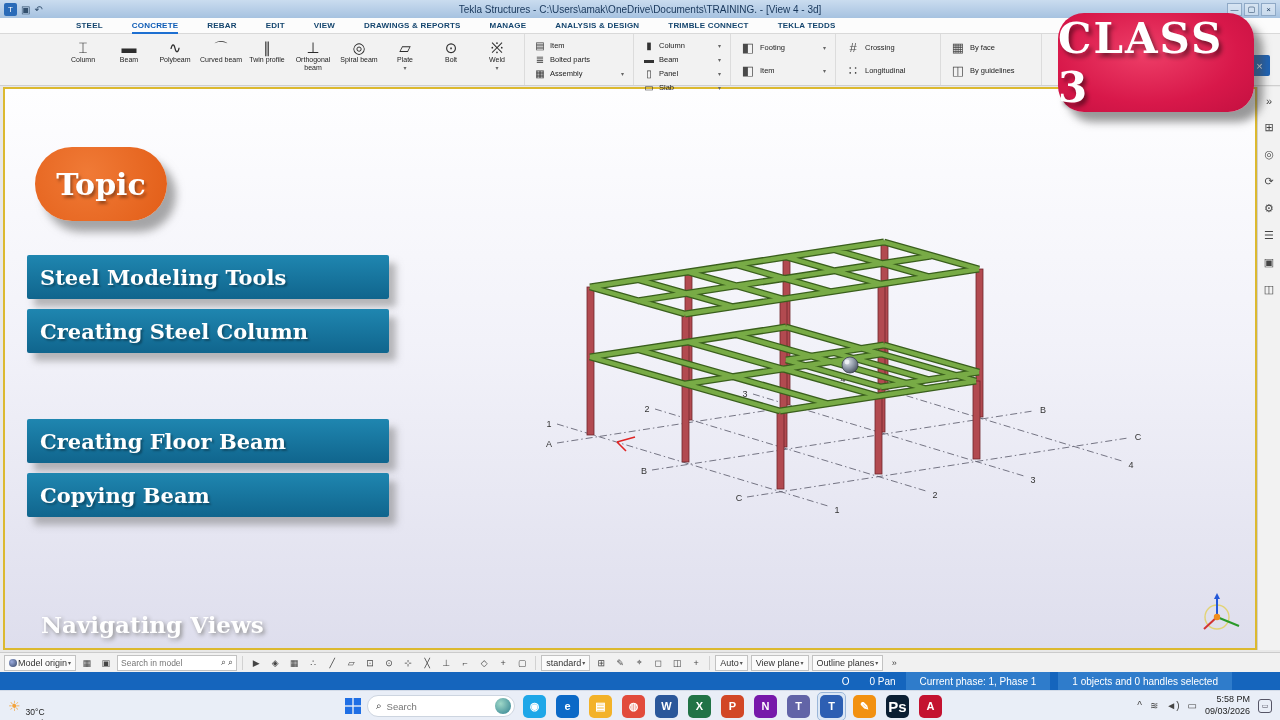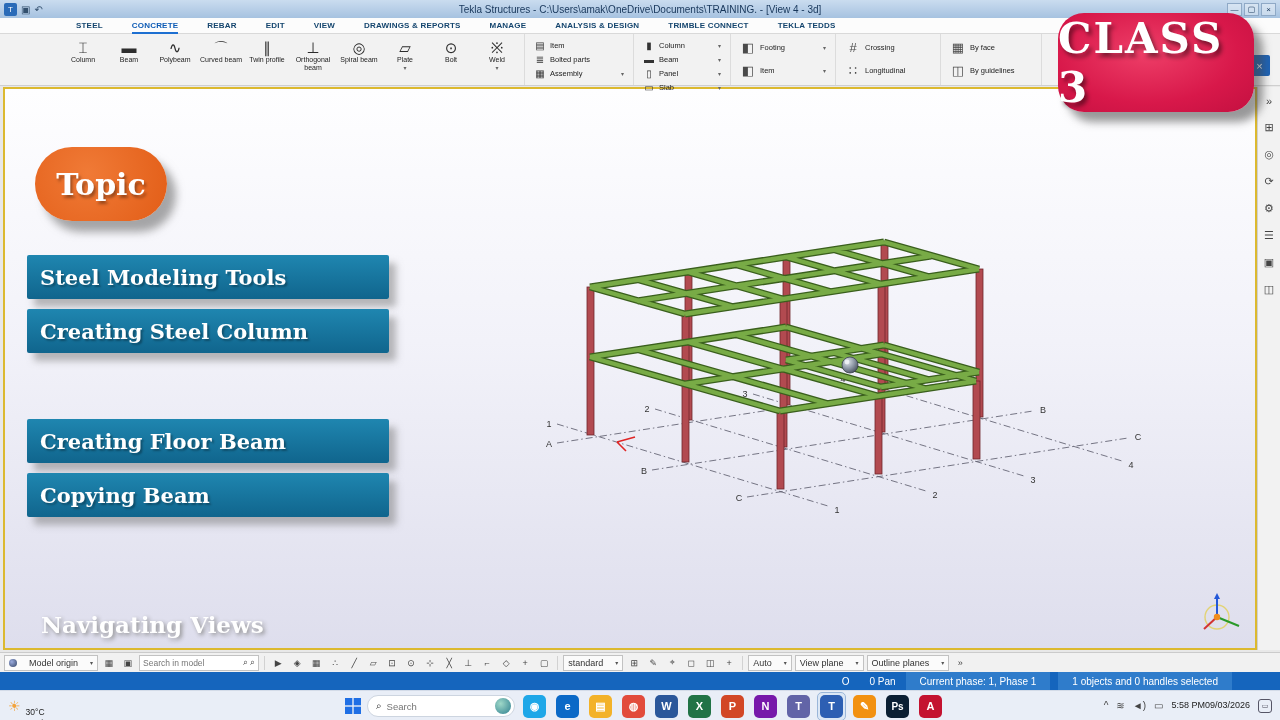--- a/index.html
+++ b/index.html
@@ -49,21 +49,21 @@
 .bubble span{font-family:"DejaVu Serif",serif;font-size:30px;font-weight:bold;color:#fff;text-shadow:2px 3px 3px rgba(0,0,0,.35);}
 .banner{position:absolute;left:22px;width:362px;height:44px;background:linear-gradient(#1f86b0,#10658d);border-radius:2px;display:flex;align-items:center;padding-left:13px;box-shadow:7px 8px 7px rgba(120,120,120,.5);}
 .banner span{font-family:"DejaVu Serif",serif;font-size:21px;font-weight:bold;color:#fff;text-shadow:2px 2px 2px rgba(0,0,0,.3);white-space:nowrap;}
 .b1{top:166px;} .b2{top:220px;} .b3{top:276px;width:374px;} .b4{top:330px;} .b5{top:384px;}
 .navtext{position:absolute;left:36px;top:522px;font-family:"DejaVu Serif",serif;font-size:23px;font-weight:bold;color:#fff;text-shadow:2px 2px 4px rgba(140,140,140,.95);}
 .model-svg{position:absolute;left:540px;top:136px;}
 .triad{position:absolute;left:1188px;top:498px;}
 
 
 .btoolbar{position:absolute;left:0;top:652px;width:1280px;height:20px;background:#f1f1f1;border-top:1px solid #cbcbcb;display:flex;align-items:center;gap:3px;padding:0 4px;font-size:9px;color:#333;z-index:5;}
-.dd{display:flex;align-items:center;gap:12px;border:1px solid #c2c2c2;background:#fbfbfb;height:16px;padding:0 4px;white-space:nowrap;}
+.dd{display:flex;align-items:center;gap:1px;border:1px solid #c2c2c2;background:#fbfbfb;height:16px;padding:0 4px;white-space:nowrap;}
 .dd .caret{font-size:6px;color:#555;}
 .mini{width:16px;height:16px;display:flex;align-items:center;justify-content:center;font-size:9px;color:#444;}
 .search-model{display:flex;align-items:center;height:16px;border:1px solid #c2c2c2;background:#fff;padding:0 3px;gap:2px;}
 .search-model input{border:0;outline:0;width:98px;font-size:8.5px;font-family:"Liberation Sans",sans-serif;}
 .sep{width:1px;height:14px;background:#d2d2d2;margin:0 2px;}
 .dot-ico{width:8px;height:8px;border-radius:50%;background:radial-gradient(circle at 35% 35%,#9ad,#346);}
 
 
 .statusbar{position:absolute;left:0;top:672px;width:1280px;height:18px;background:#1565bd;color:#fff;font-size:10px;display:flex;align-items:center;z-index:5;}
 .sb-spacer{flex:1;}
@@ -79,21 +79,21 @@
 .wtxt .temp{color:#222;} .wtxt .desc{color:#555;}
 .tb-center{position:absolute;left:345px;top:0;height:30px;display:flex;align-items:center;gap:6px;}
 .searchpill{width:148px;height:22px;border-radius:12px;background:#fff;border:1px solid #cdd5e0;display:flex;align-items:center;gap:5px;padding:0 3px 0 8px;}
 .searchpill input{border:0;outline:0;flex:1;font-size:9.5px;color:#555;background:transparent;font-family:"Liberation Sans",sans-serif;min-width:0;}
 .pill-img{width:16px;height:16px;border-radius:50%;background:radial-gradient(circle at 35% 35%,#9fd8c8,#2e7f8f);}
 .appwrap{padding:2px;border-radius:4px;display:flex;}
 .appwrap.active{background:#dce7f5;outline:1px solid #9ab6d9;}
 .app{width:23px;height:23px;border-radius:5px;display:flex;align-items:center;justify-content:center;color:#fff;font-size:11px;font-weight:bold;}
 .tray{margin-left:auto;display:flex;align-items:center;gap:8px;padding-right:8px;font-size:9px;color:#333;}
 .tray-ico{font-size:10px;color:#444;}
-.clock{display:flex;flex-direction:row;align-items:flex-end;font-size:9px;line-height:1.25;color:#222;}
+.clock{display:flex;flex-direction:column;align-items:flex-end;font-size:9px;line-height:1.25;color:#222;}
 .noti{width:14px;height:14px;border-radius:3px;border:1px solid #556;display:flex;align-items:center;justify-content:center;font-size:7px;color:#445;}
 .startsvg{display:block;}
 </style>
 </head>
 <body>
 
 <div class="titlebar">
   <span class="logo">T</span>
   <span class="tb-ico">▣</span>
   <span class="tb-ico">↶</span>
@@ -474,21 +474,21 @@
     <span class="appwrap">
         <span class="app" style="background: rgb(98, 100, 167);">T</span>
       </span>
     <span class="appwrap active">
         <span class="app" style="background: rgb(45, 95, 179);">T</span>
       </span>
     <span class="appwrap">
         <span class="app" style="background: rgb(242, 145, 17);">✎</span>
       </span>
     <span class="appwrap">
-        <span class="app" style="font-size: 10px; background: rgb(11, 31, 51);">Ps</span>
+        <span class="app" style="font-size: 15px; background: rgb(11, 31, 51);">Ps</span>
       </span>
     <span class="appwrap">
         <span class="app" style="background: rgb(196, 18, 48);">A</span>
       </span>
   </div>
   <div class="tray">
     <span class="tray-ico">^</span>
     <span class="tray-ico">≋</span>
     <span class="tray-ico">◄)</span>
     <span class="tray-ico">▭</span>

